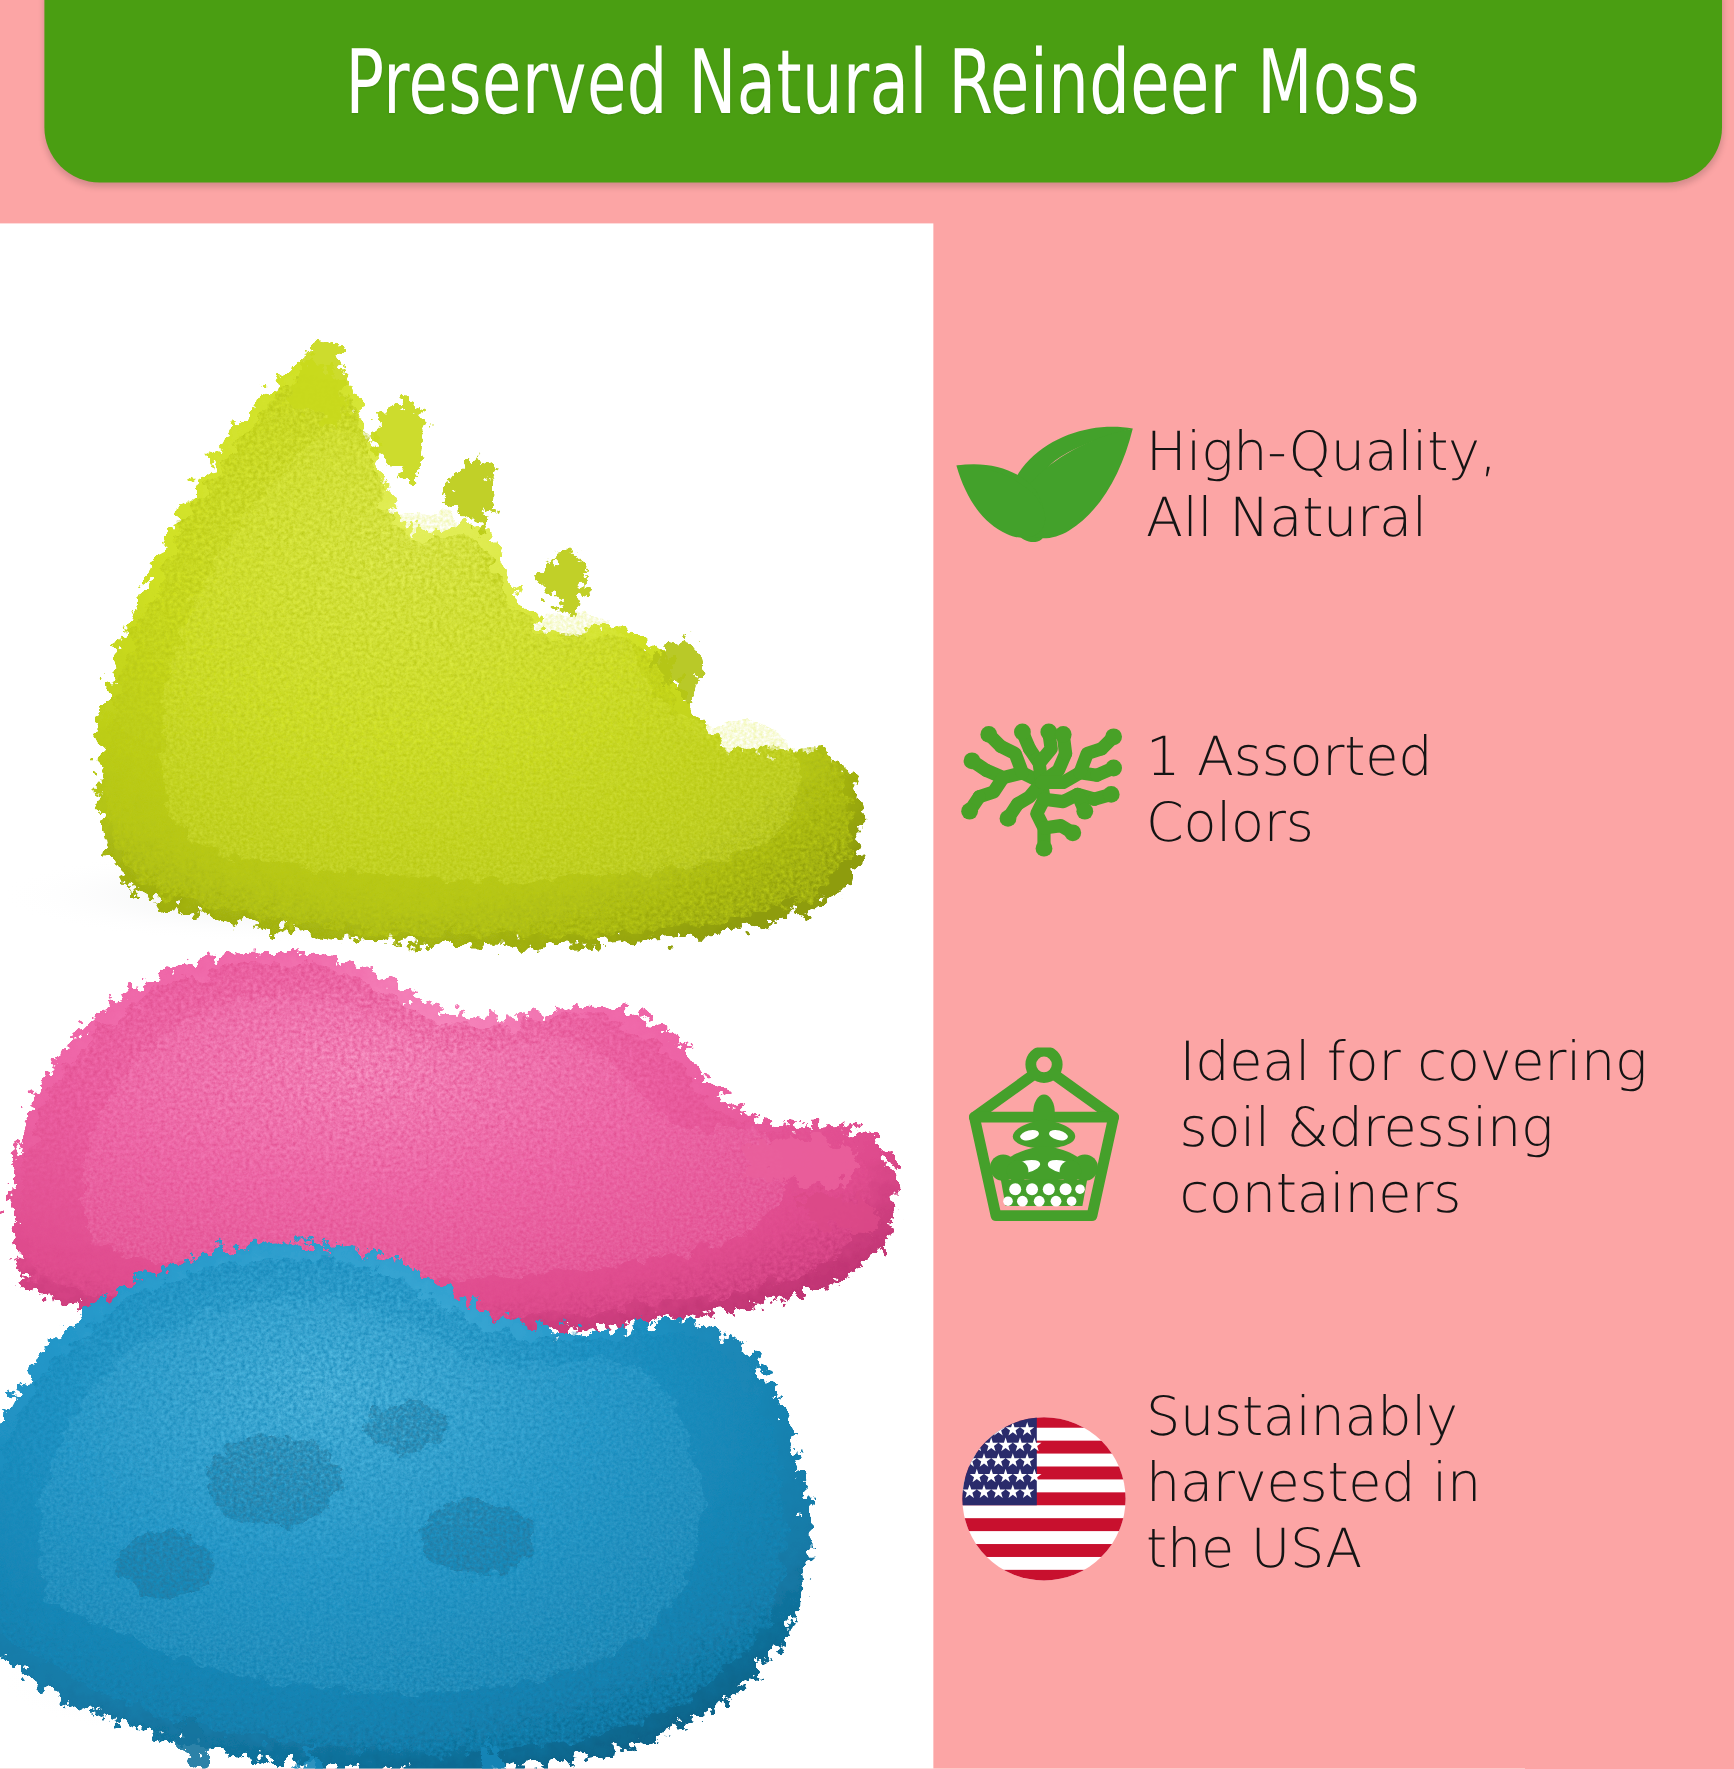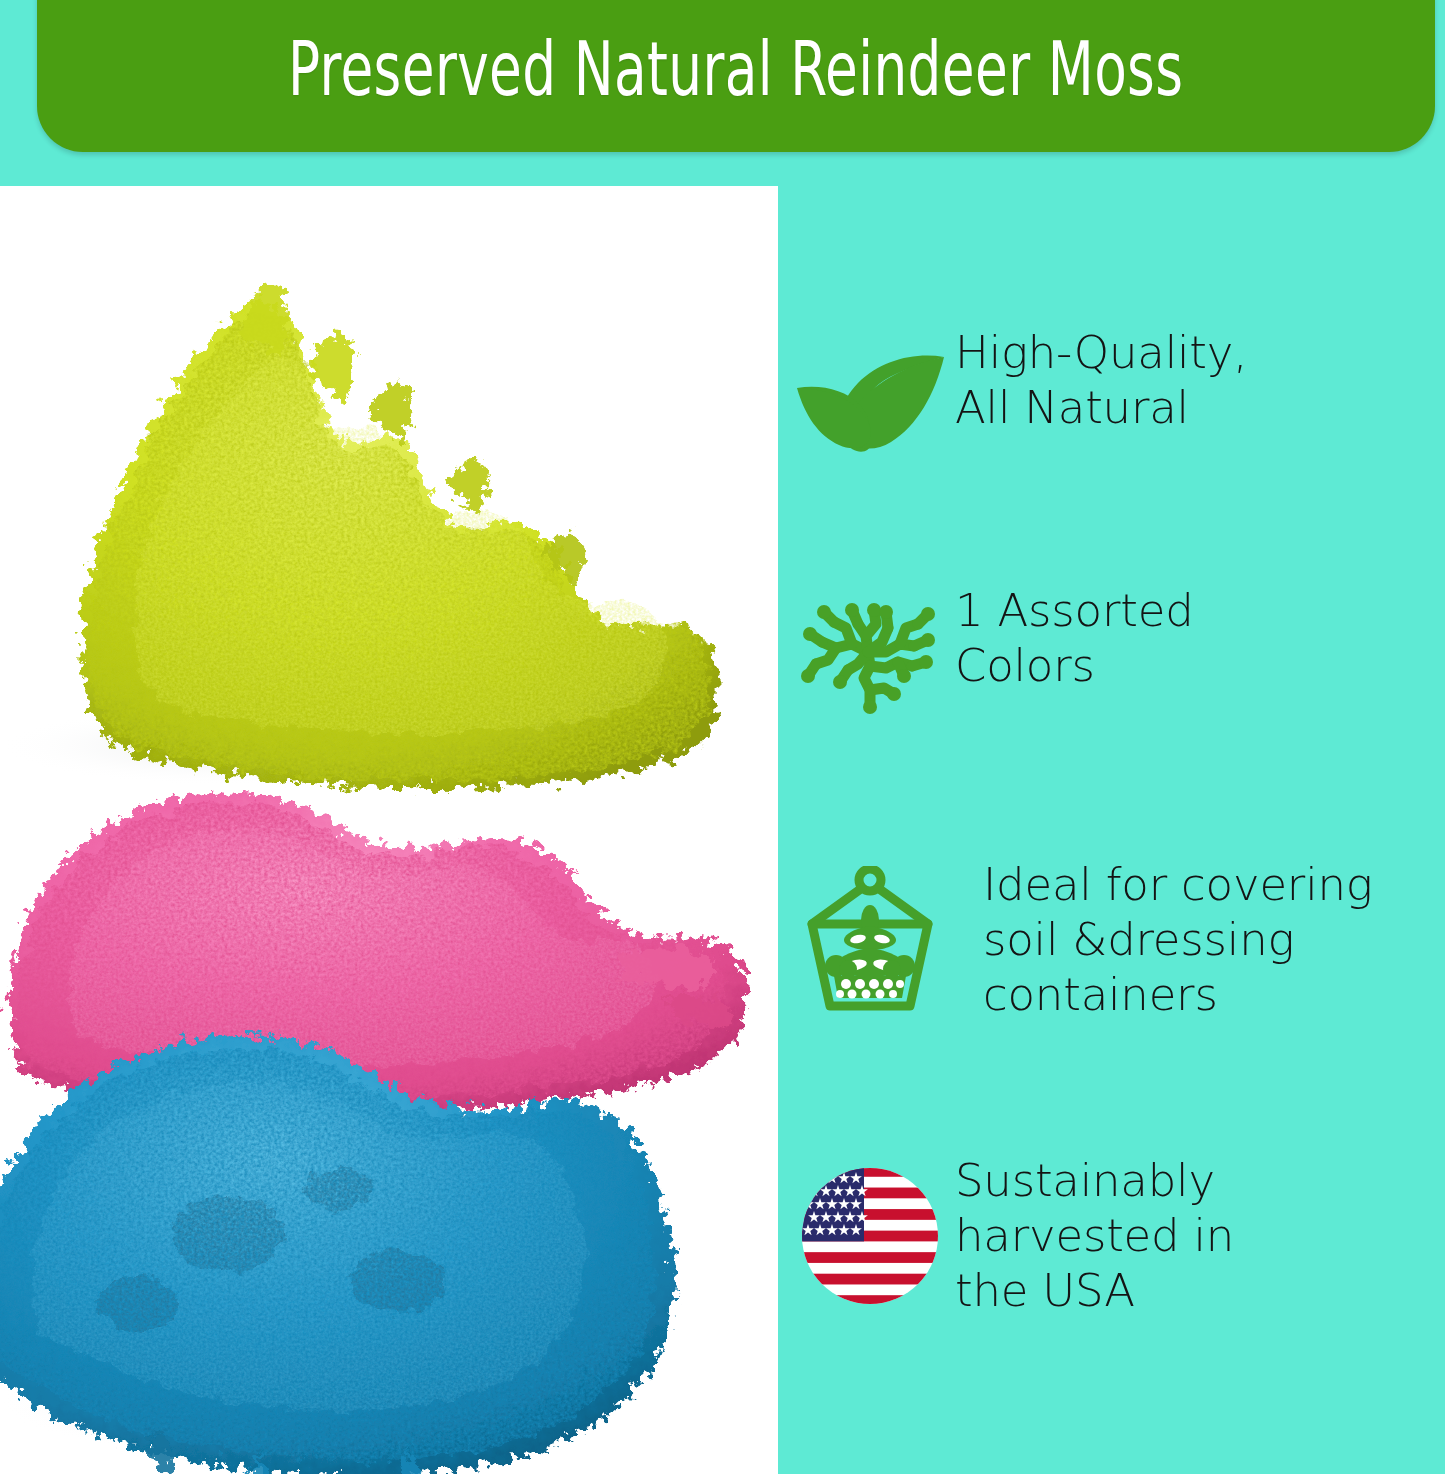--- a/index.html
+++ b/index.html
@@ -5,21 +5,21 @@
   * { margin:0; padding:0; box-sizing:border-box; }
   html, body {
     width:1445px; height:1474px;
     background:#ffffff;
     font-family:"Liberation Sans", sans-serif;
     overflow:hidden;
   }
   #page {
     position:relative;
     width:1445px; height:1474px;
-    background:#5eead4;
+    background:#fca5a5;
   }
 
   
   #header-banner {
     position:absolute;
     left:37px; top:-6px;
     width:1398px; height:158px;
     background:#4a9e12;
     border-radius:0 0 46px 46px;
     box-shadow:0 3px 5px rgba(0,0,0,0.16);
@@ -50,21 +50,21 @@
 
   
   #feature-list {
     position:absolute;
     left:795px; top:318px;
     width:650px; height:1060px;
   }
   .feature-row {
     position:absolute;
     display:flex;
-    align-items:flex-start;
+    align-items:flex-end;
     width:650px;
   }
   .feature-icon {
     width:150px;
     flex:0 0 150px;
     display:flex;
     align-items:flex-start;
     justify-content:center;
   }
   .feature-icon svg { display:block; }

